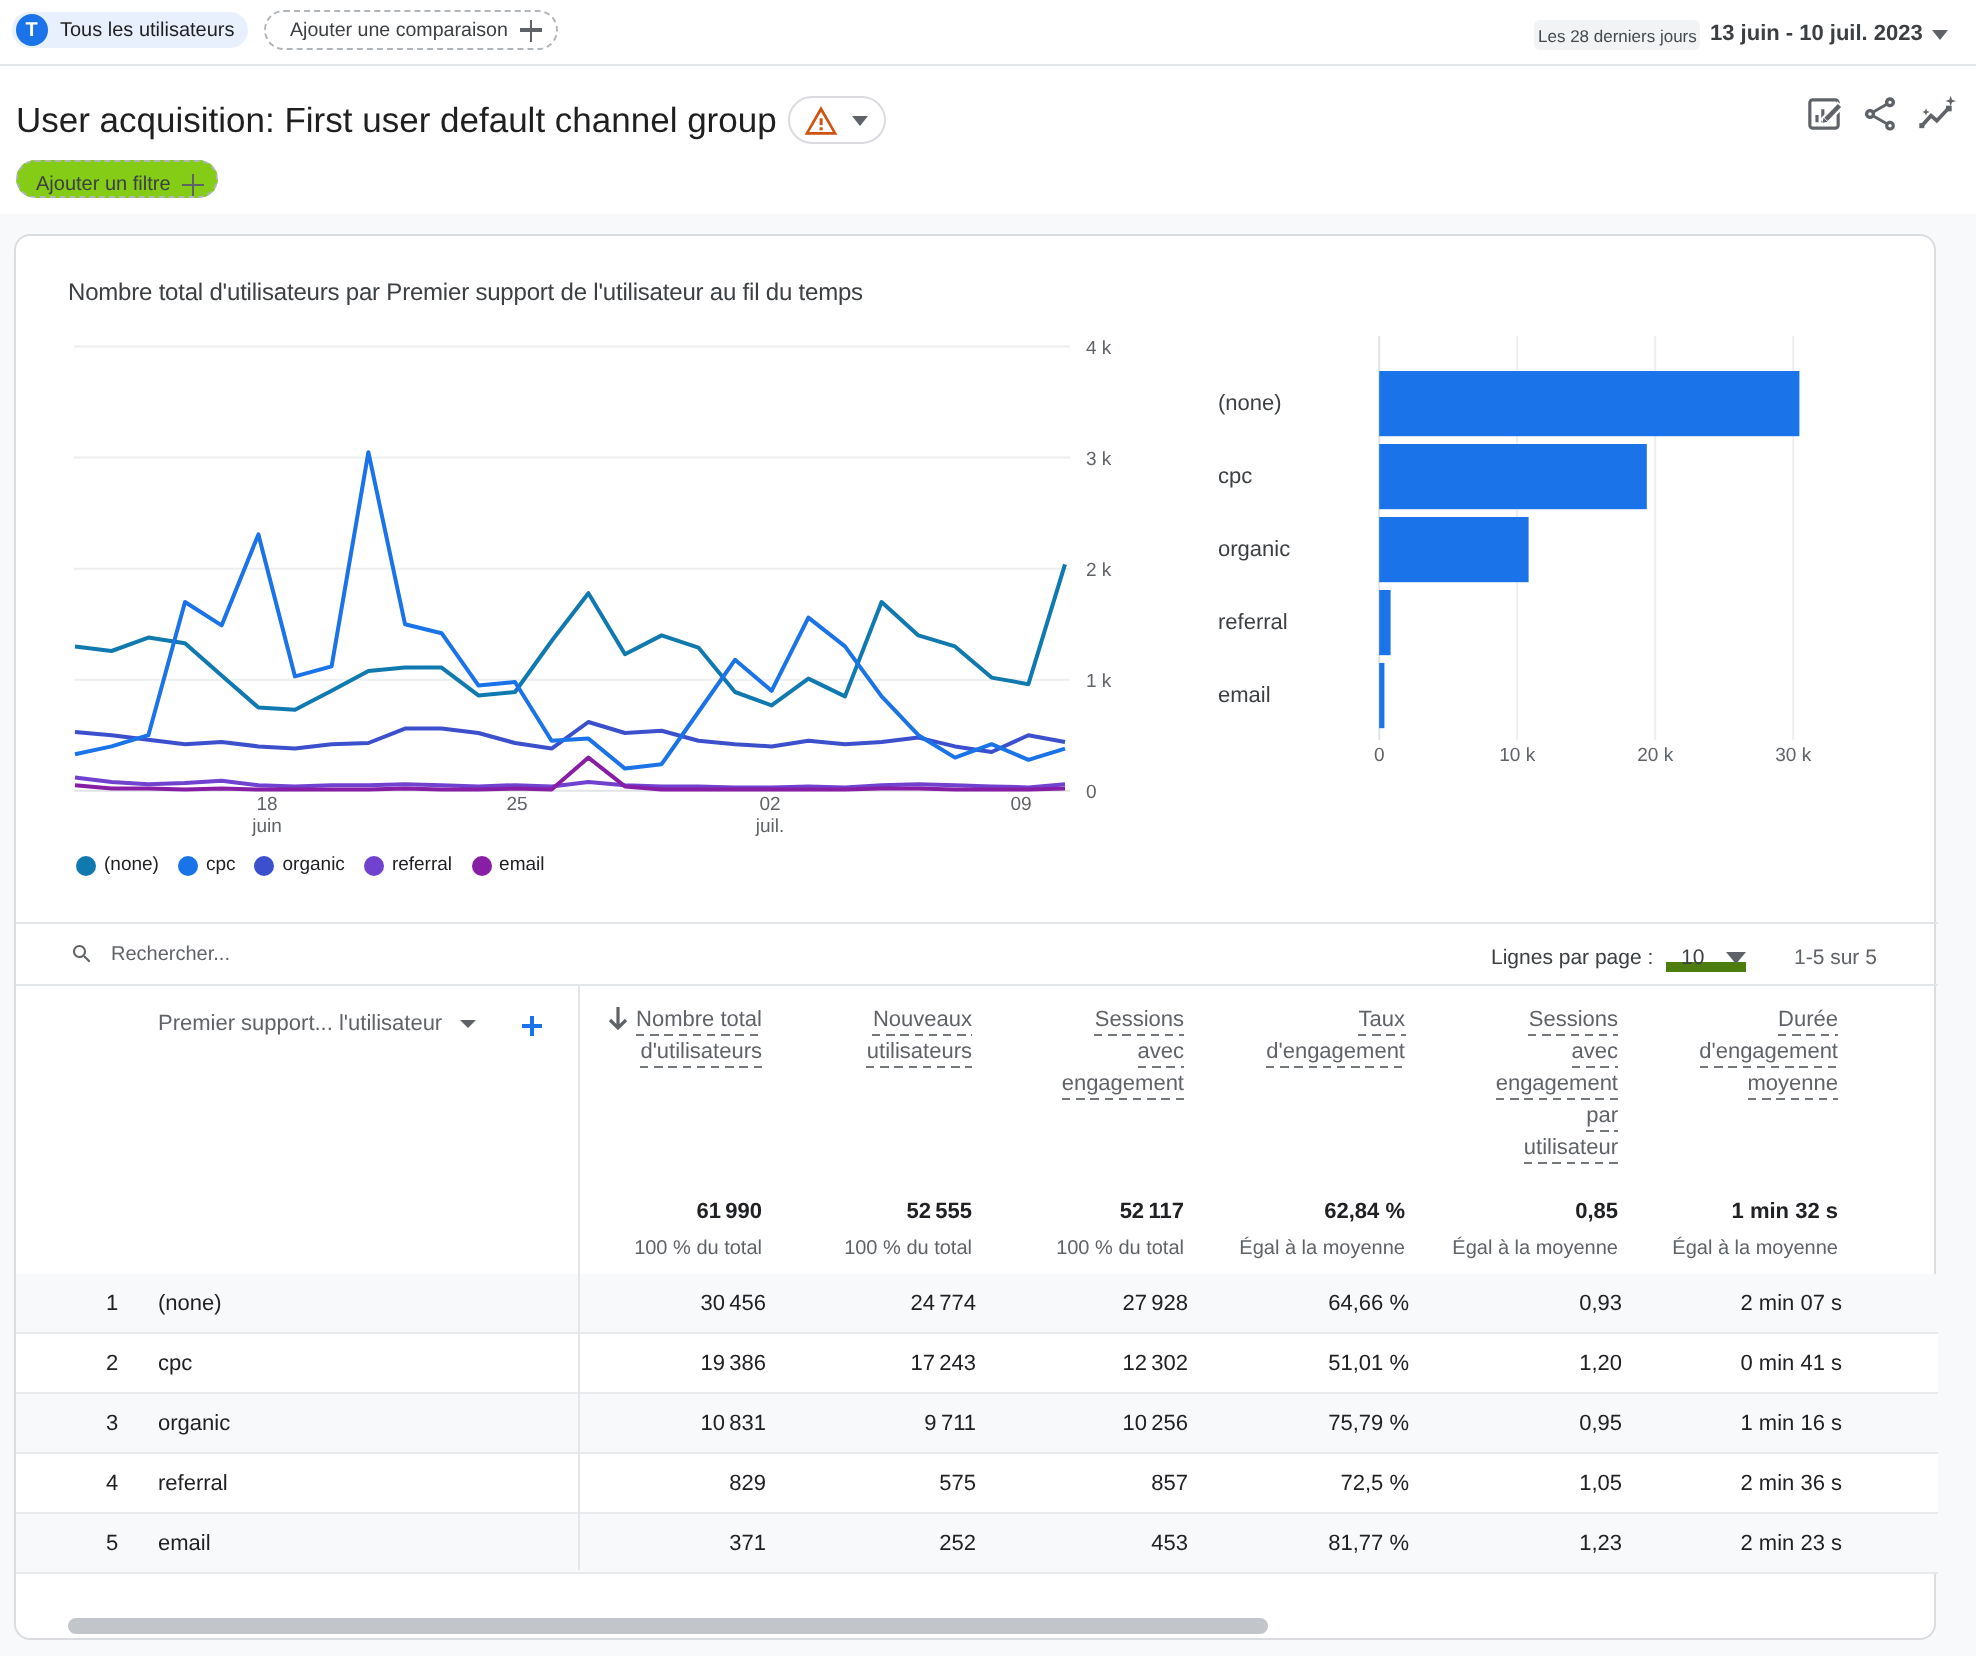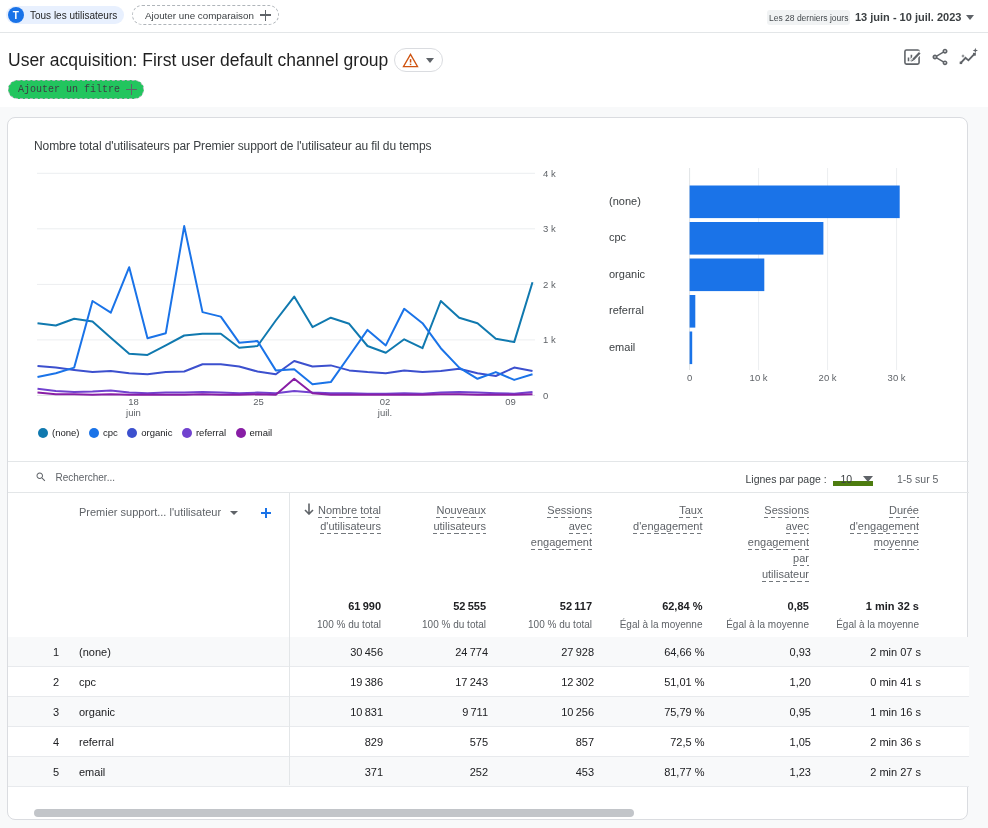--- a/index.html
+++ b/index.html
@@ -21,21 +21,21 @@
 .d28 { position:absolute; left:767px; top:10px; height:15px; background:#f1f3f4; border-radius:3px;
   font-size:8.5px; color:#454a4e; display:flex; align-items:center; padding:0 2px; }
 .drange { position:absolute; left:855px; top:11px; font-size:11px; color:#3c4043; font-weight:bold; }
 .caret { display:inline-block; width:0; height:0; border-left:4px solid transparent; border-right:4px solid transparent;
   border-top:5px solid #5f6368; }
 .dcaret { position:absolute; left:966px; top:15px; }
 h1 { position:absolute; left:8px; top:51.5px; font-size:17.5px; line-height:1; font-weight:normal; color:#1f1f1f; }
 .warnpill { position:absolute; left:394px; top:48px; width:49px; height:24px; border:1px solid #dadce0;
   border-radius:12px; display:flex; align-items:center; justify-content:space-between; padding:0 8px 0 7px;}
 .filter { position:absolute; left:8px; top:80px; height:19px; border:1px dashed #b0b5ba; border-radius:9.5px;
-  display:flex; align-items:center; padding:0 6px 0 9px; font-size:10px; color:#3c4043; background:#22c55e;font-family:Liberation Mono, monospace; }
+  display:flex; align-items:flex-end; padding:0 6px 0 9px; font-size:10px; color:#3c4043; background:#84cc16; }
 .hicons { position:absolute; top:47px; left:902px; display:flex; gap:8px; }
 
 #card { position:absolute; left:7px; top:117px; width:961px; height:703px; background:#fff;
   border:1px solid #dadce0; border-radius:8px; }
 .ctitle { position:absolute; top:21px; font-size:12px; color:#3c4043; letter-spacing:-0.1px; }
 .charts { position:absolute; left:0; top:0; }
 .ax { font-size:9.5px; fill:#5f6368; font-family:"Liberation Sans",sans-serif; }
 .am { text-anchor:middle; }
 .cat { font-size:11px; fill:#3c4043; font-family:"Liberation Sans",sans-serif; }
 .legend { position:absolute; left:30px; top:309px; display:flex; align-items:center; font-size:9.5px; color:#202124; }
@@ -256,20 +256,20 @@
         <span class="num" style="right:48.0px">2 min 36 s</span>
       </div>
       <div class="trow" style="top:638.5px;background:#f8f9fa">
         <span class="idx">5</span>
         <span class="dim">email</span>
         <span class="num" style="right:586.0px">371</span>
         <span class="num" style="right:481.0px">252</span>
         <span class="num" style="right:375.0px">453</span>
         <span class="num" style="right:264.5px">81,77 %</span>
         <span class="num" style="right:158.0px">1,23</span>
-        <span class="num" style="right:48.0px">2 min 27 s</span>
+        <span class="num" style="right:48.0px">2 min 23 s</span>
       </div>
     <div class="vdiv"></div>
     <div class="sbar">
         <div class="sthumb"></div>
       </div>
   </div>
 </div>
 
 </body></html>

